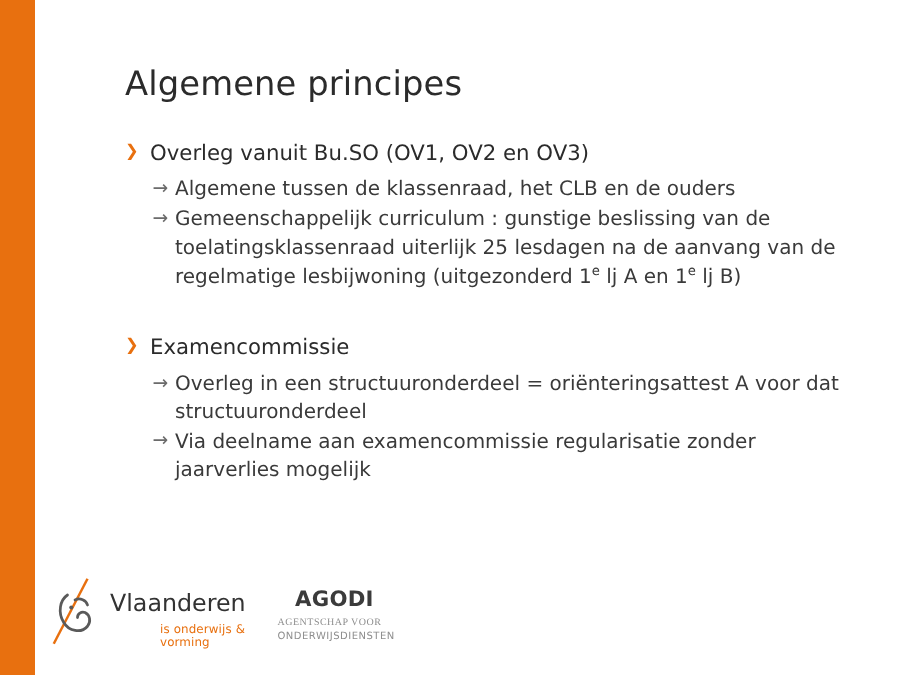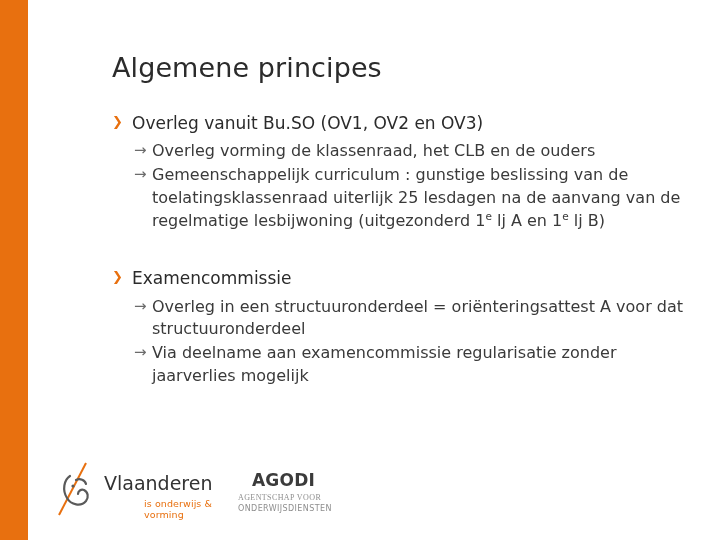--- a/index.html
+++ b/index.html
@@ -23,21 +23,21 @@
   .left-bar {
     position: absolute;
     left: 0;
     top: 0;
     width: 28px;
     height: 540px;
     background: #e8700f;
   }
   .content {
     position: absolute;
-    left: 112px;
+    left: 100px;
     top: 0;
     width: 608px;
     height: 540px;
   }
   .title {
     position: absolute;
     left: 0;
     top: 52px;
     font-size: 27px;
     color: #2b2b2b;
@@ -95,21 +95,21 @@
     height: 34px;
   }
   sup {
     font-size: 0.66em;
     vertical-align: super;
     line-height: 0;
   }
   
   .logo-area {
     position: absolute;
-    left: 56px;
+    left: 40px;
     bottom: 18px;
     height: 62px;
     display: flex;
     align-items: flex-end;
   }
   .vl-logo {
     position: relative;
     width: 168px;
     height: 62px;
   }
@@ -185,21 +185,21 @@
     <div class="body-block">
 
       <div>
         <div class="lvl1">
           <span class="marker">❯</span>
           <span class="text">Overleg vanuit Bu.SO (OV1, OV2 en OV3)</span>
         </div>
         <div class="sub-list">
           <div class="lvl2">
             <span class="marker2">→</span>
-            <span class="text2">Overleg vorming de klassenraad, het CLB en de ouders</span>
+            <span class="text2">Algemene tussen de klassenraad, het CLB en de ouders</span>
           </div>
           <div class="lvl2">
             <span class="marker2">→</span>
             <span class="text2">Gemeenschappelijk curriculum : gunstige beslissing van de toelatingsklassenraad uiterlijk 25 lesdagen na de aanvang van de regelmatige lesbijwoning (uitgezonderd 1<sup>e</sup> lj A en 1<sup>e</sup> lj B)</span>
           </div>
         </div>
       </div>
 
       <div class="gap"></div>
 

